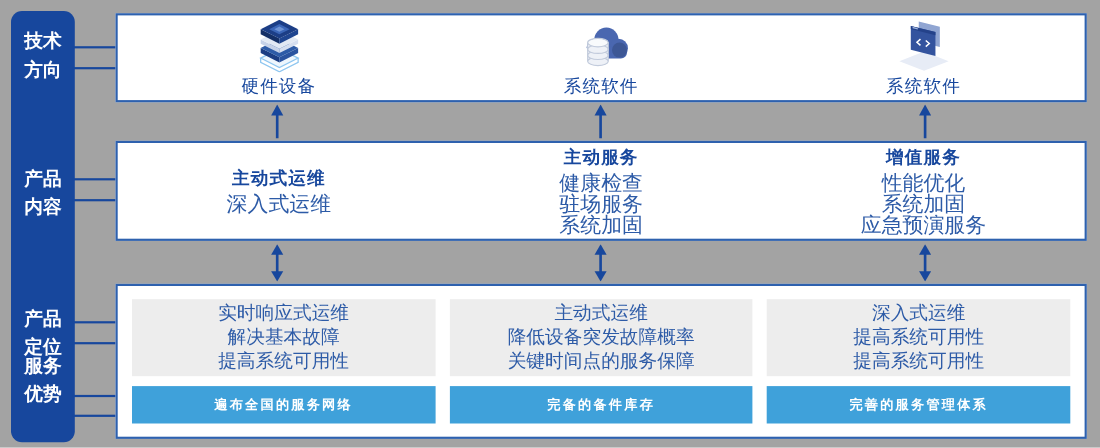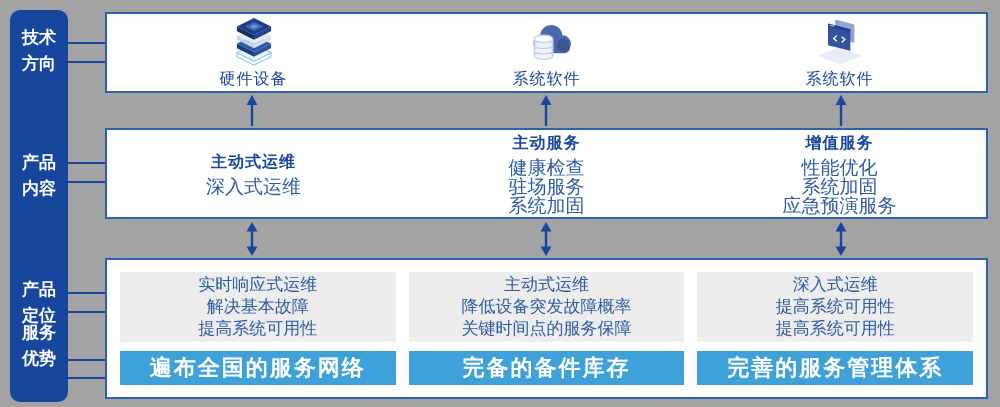--- a/index.html
+++ b/index.html
@@ -33,21 +33,21 @@
   .row2 { top:128px; height:91px; }
   .row2 .title { font-size:16px; font-weight:bold; color:#17479d; letter-spacing:1px; margin-bottom:4px; }
   .row2 .items div { font-size:19px; color:#2d5ba7; line-height:19px; }
 
   .row3 { top:258px; height:141px; padding:12px 13px; gap:13px; }
   .row3 .col3 { flex:1 1 0; display:flex; flex-direction:column; }
   .panel { flex:1 1 auto; background:#ededed; display:flex; flex-direction:column;
            align-items:center; justify-content:center; }
   .panel div { font-size:17px; color:#2d5ba7; line-height:22px; }
   .banner { margin-top:9px; height:34px; background:#3fa1da; color:#ffffff;
-            font-size:22px; font-weight:bold; letter-spacing:2px;
+            font-size:12px; font-weight:bold; letter-spacing:2px;
             display:flex; align-items:center; justify-content:center; }
 
   
   .arrows { position:absolute; left:105px; width:883px; display:flex; }
   .arrows .acell { flex:1 1 0; display:flex; align-items:center; justify-content:center; }
   .az1 { top:95px; height:31px; }
   .az2 { top:222px; height:34px; }
 </style>
 </head>
 <body>

